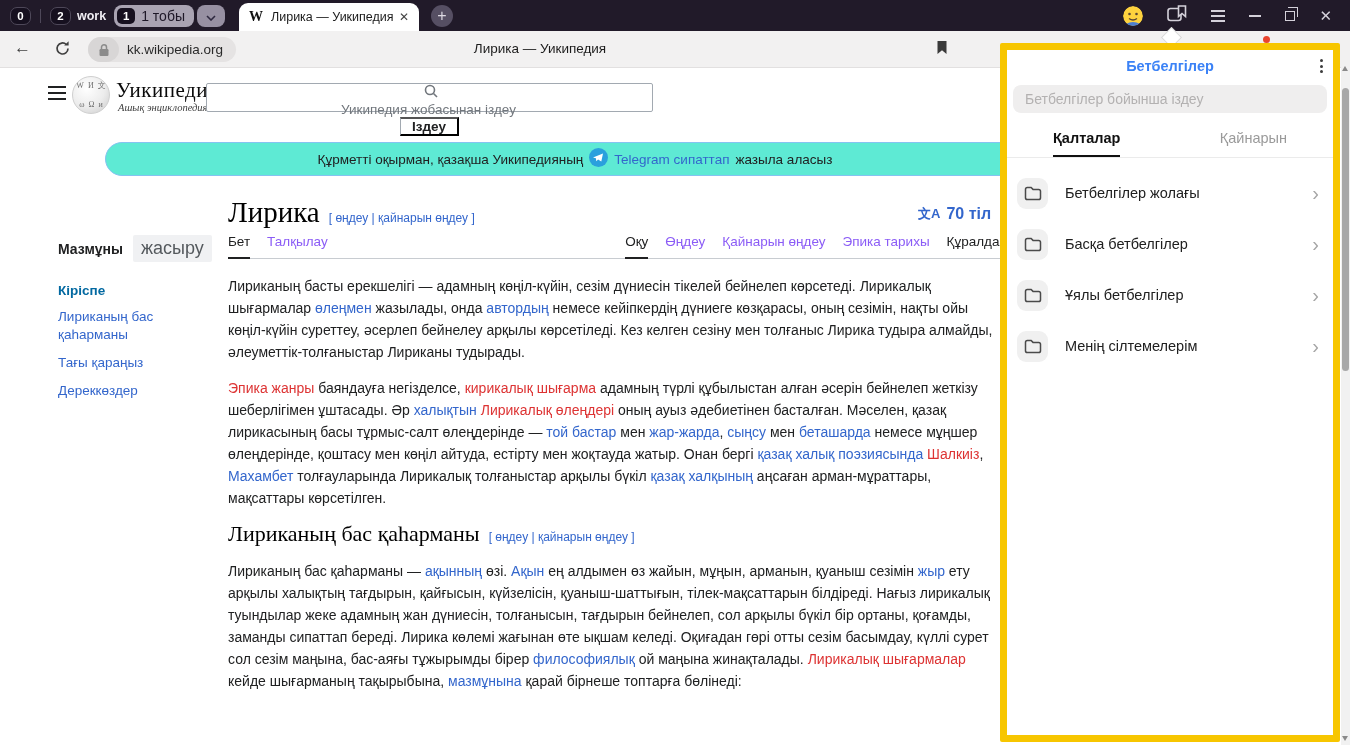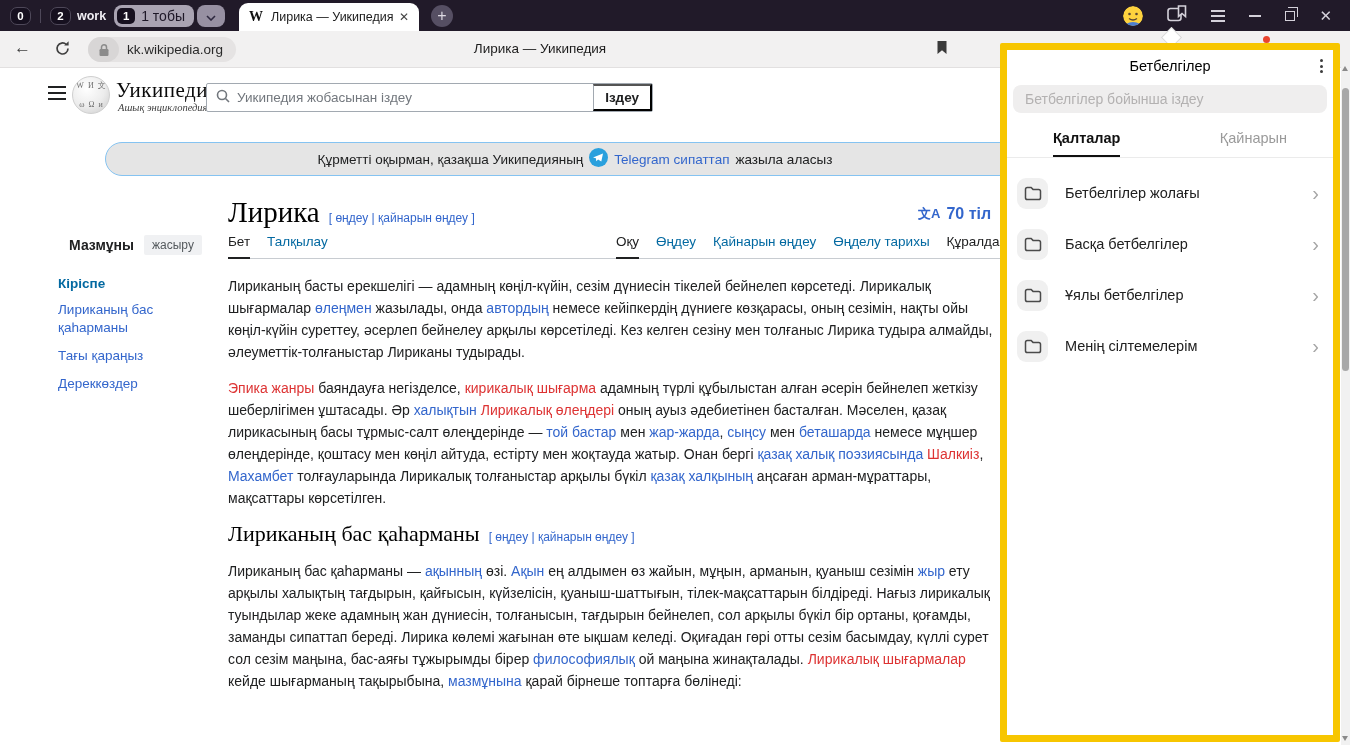--- a/index.html
+++ b/index.html
@@ -59,51 +59,51 @@
   .wlogo { position:absolute; left:72px; top:8px; width:38px; height:38px; border-radius:50%;
            background:radial-gradient(circle at 38% 32%, #ffffff 0%, #ececec 55%, #c9c9c9 100%);
            border:1px solid #cfcfcf; display:flex; flex-wrap:wrap; align-items:center;
            justify-content:center; gap:1px 4px; overflow:hidden; }
   .wlogo span { font-family:"Liberation Serif", serif; font-size:8px; color:#6d6d6d; line-height:9px; }
   .wordmark { position:absolute; left:116px; top:10px; font-family:"Liberation Serif", serif;
               font-size:21px; color:#0a0a0a; letter-spacing:.5px; }
   .tagline { position:absolute; left:118px; top:34px; font-family:"Liberation Serif", serif;
              font-style:italic; font-size:10.5px; color:#3d3d3d; }
   .wk-search { position:absolute; left:206px; top:15px; width:447px; height:29px;
-               border:1px solid #a2a9b1; border-radius:2px; display:flex; align-items:center; background:#fff; }
+               border:1px solid #a2a9b1; border-radius:2px; display:flex; align-items:center; background:#fff;flex-direction:column; }
   .wk-search input { flex:1; border:none; outline:none; font-size:13.5px; color:#202122;
                      font-family:"Liberation Sans", sans-serif; background:transparent; }
   .wk-search input::placeholder { color:#72777d; }
   .wk-search .mag { margin:0 7px 0 9px; }
   .wk-search-btn { height:100%; border-left:1px solid #a2a9b1; background:#fff; font-weight:bold;
                    font-size:13.5px; color:#202122; padding:0 11px; font-family:"Liberation Sans", sans-serif; }
   .banner { position:absolute; left:105px; top:74px; width:940px; height:34px;
-            border:1px solid #85c3f1; border-radius:17px; background:#e5e5e5;
+            border:1px solid #85c3f1; border-radius:17px; background:#5eead4;
             display:flex; align-items:center; justify-content:center; gap:6px; font-size:13.5px; color:#202122; }
   .banner .tg-link { color:#3366cc; }
 
   .a-h1row { position:absolute; left:228px; top:128px; display:flex; align-items:baseline; }
   .a-h1 { font-family:"Liberation Serif", serif; font-size:29px; font-weight:normal; color:#000; }
   .edit-links { font-size:12px; color:#3366cc; margin-left:9px; }
   .langsel { position:absolute; left:918px; top:137px; display:flex; align-items:center; gap:6px; }
   .lang-ico { color:#3366cc; font-size:13px; font-weight:bold; }
   .lang-count { color:#3366cc; font-size:16px; font-weight:bold; }
 
   .a-tabs { position:absolute; left:228px; top:166px; width:779px; border-bottom:1px solid #c8ccd1;
             display:flex; justify-content:space-between; font-size:13.5px; }
   .a-tabs .grp { display:flex; gap:17px; }
   .a-tab { padding-bottom:8px; }
   .a-tab--active { color:#202122; border-bottom:2px solid #202122; margin-bottom:-1px; }
-  .a-tab--link { color:#0369a1; }
+  .a-tab--link { color:#8b5cf6; }
   .a-tab--plain { color:#202122; }
 
   .toc { position:absolute; left:58px; top:167px; width:155px; font-size:13.5px; }
-  .toc-head { display:flex; align-items:center; gap:10px;justify-content:center; }
+  .toc-head { display:flex; align-items:center; gap:10px; }
   .toc-title { font-weight:bold; color:#202122; font-size:14px; }
-  .toc-hide { background:#f0f1f3; border:none; border-radius:2px; color:#54595d; font-size:12px;
+  .toc-hide { background:#f0f1f3; border:none; border-radius:2px; color:#54595d; font-size:18px;
               padding:3px 8px; font-family:"Liberation Sans", sans-serif; }
   .toc-intro { font-weight:bold; color:#0369a1; margin-top:21px; }
   .toc a { display:block; color:#3366cc; text-decoration:none; margin-top:10px; line-height:18px; }
 
   .content { position:absolute; left:228px; top:207px; width:779px; font-size:14px;
              line-height:22px; color:#202122; }
   .content p { margin-bottom:14px; }
   .seg-t {} .seg-b { font-weight:bold; }
   .seg-bl { color:#3366cc; } .seg-rl { color:#dd3333; }
   .seg-i { font-style:italic; }
@@ -111,21 +111,21 @@
   .a-h2 { font-family:"Liberation Serif", serif; font-size:22px; font-weight:normal; color:#000; }
 
   
   .panel-notch { position:absolute; left:1164px; top:30px; width:15px; height:15px; background:#fff;
                  border:1px solid #d8d8d8; transform:rotate(45deg); z-index:48; }
   .red-dot { position:absolute; left:1263px; top:36px; width:7px; height:7px; border-radius:50%;
              background:#e8442e; z-index:47; }
   .panel { position:absolute; left:1000px; top:43px; width:340px; height:699px;
            border:7px solid #f7c600; background:#fff; z-index:50; border-radius:2px; }
   .bm-header { position:relative; height:32px; display:flex; align-items:center; justify-content:center; }
-  .bm-title { font-size:14.5px; font-weight:normal; color:#000000; }
+  .bm-title { font-size:14.5px; font-weight:bold; color:#3b82f6; }
   .kebab { position:absolute; right:10px; top:9px; display:flex; flex-direction:column; gap:2.5px; }
   .kebab i { width:3px; height:3px; border-radius:50%; background:#3c3c3c; }
   .bm-search { margin:3px 6px 0 6px; }
   .bm-search input { width:100%; height:28px; background:#efeeee; border:none; border-radius:8px;
                      padding:0 12px; font-size:14px; color:#333; outline:none;
                      font-family:"Liberation Sans", sans-serif; }
   .bm-search input::placeholder { color:#b3b1b1; }
   .bm-tabs { margin-top:17px; display:flex; padding:0 46px; justify-content:space-between; }
   .bm-tab { font-size:14.5px; padding-bottom:9px; }
   .bm-tab--active { font-weight:bold; color:#111; border-bottom:2.5px solid #111; }
@@ -275,21 +275,21 @@
 
   <div class="a-tabs">
     <div class="grp">
       <span class="a-tab a-tab--active">Бет</span>
       <span class="a-tab a-tab--link">Талқылау</span>
     </div>
     <div class="grp">
       <span class="a-tab a-tab--active">Оқу</span>
       <span class="a-tab a-tab--link">Өңдеу</span>
       <span class="a-tab a-tab--link">Қайнарын өңдеу</span>
-      <span class="a-tab a-tab--link">Өңделу тарихы</span>
+      <span class="a-tab a-tab--link">Эпика тарихы</span>
       <span class="a-tab a-tab--plain">Құралдар</span>
     </div>
   </div>
 
   <div class="toc">
     <div class="toc-head">
       <span class="toc-title">Мазмұны</span>
       <button class="toc-hide">жасыру</button>
     </div>
     <div class="toc-intro">Кіріспе</div>

